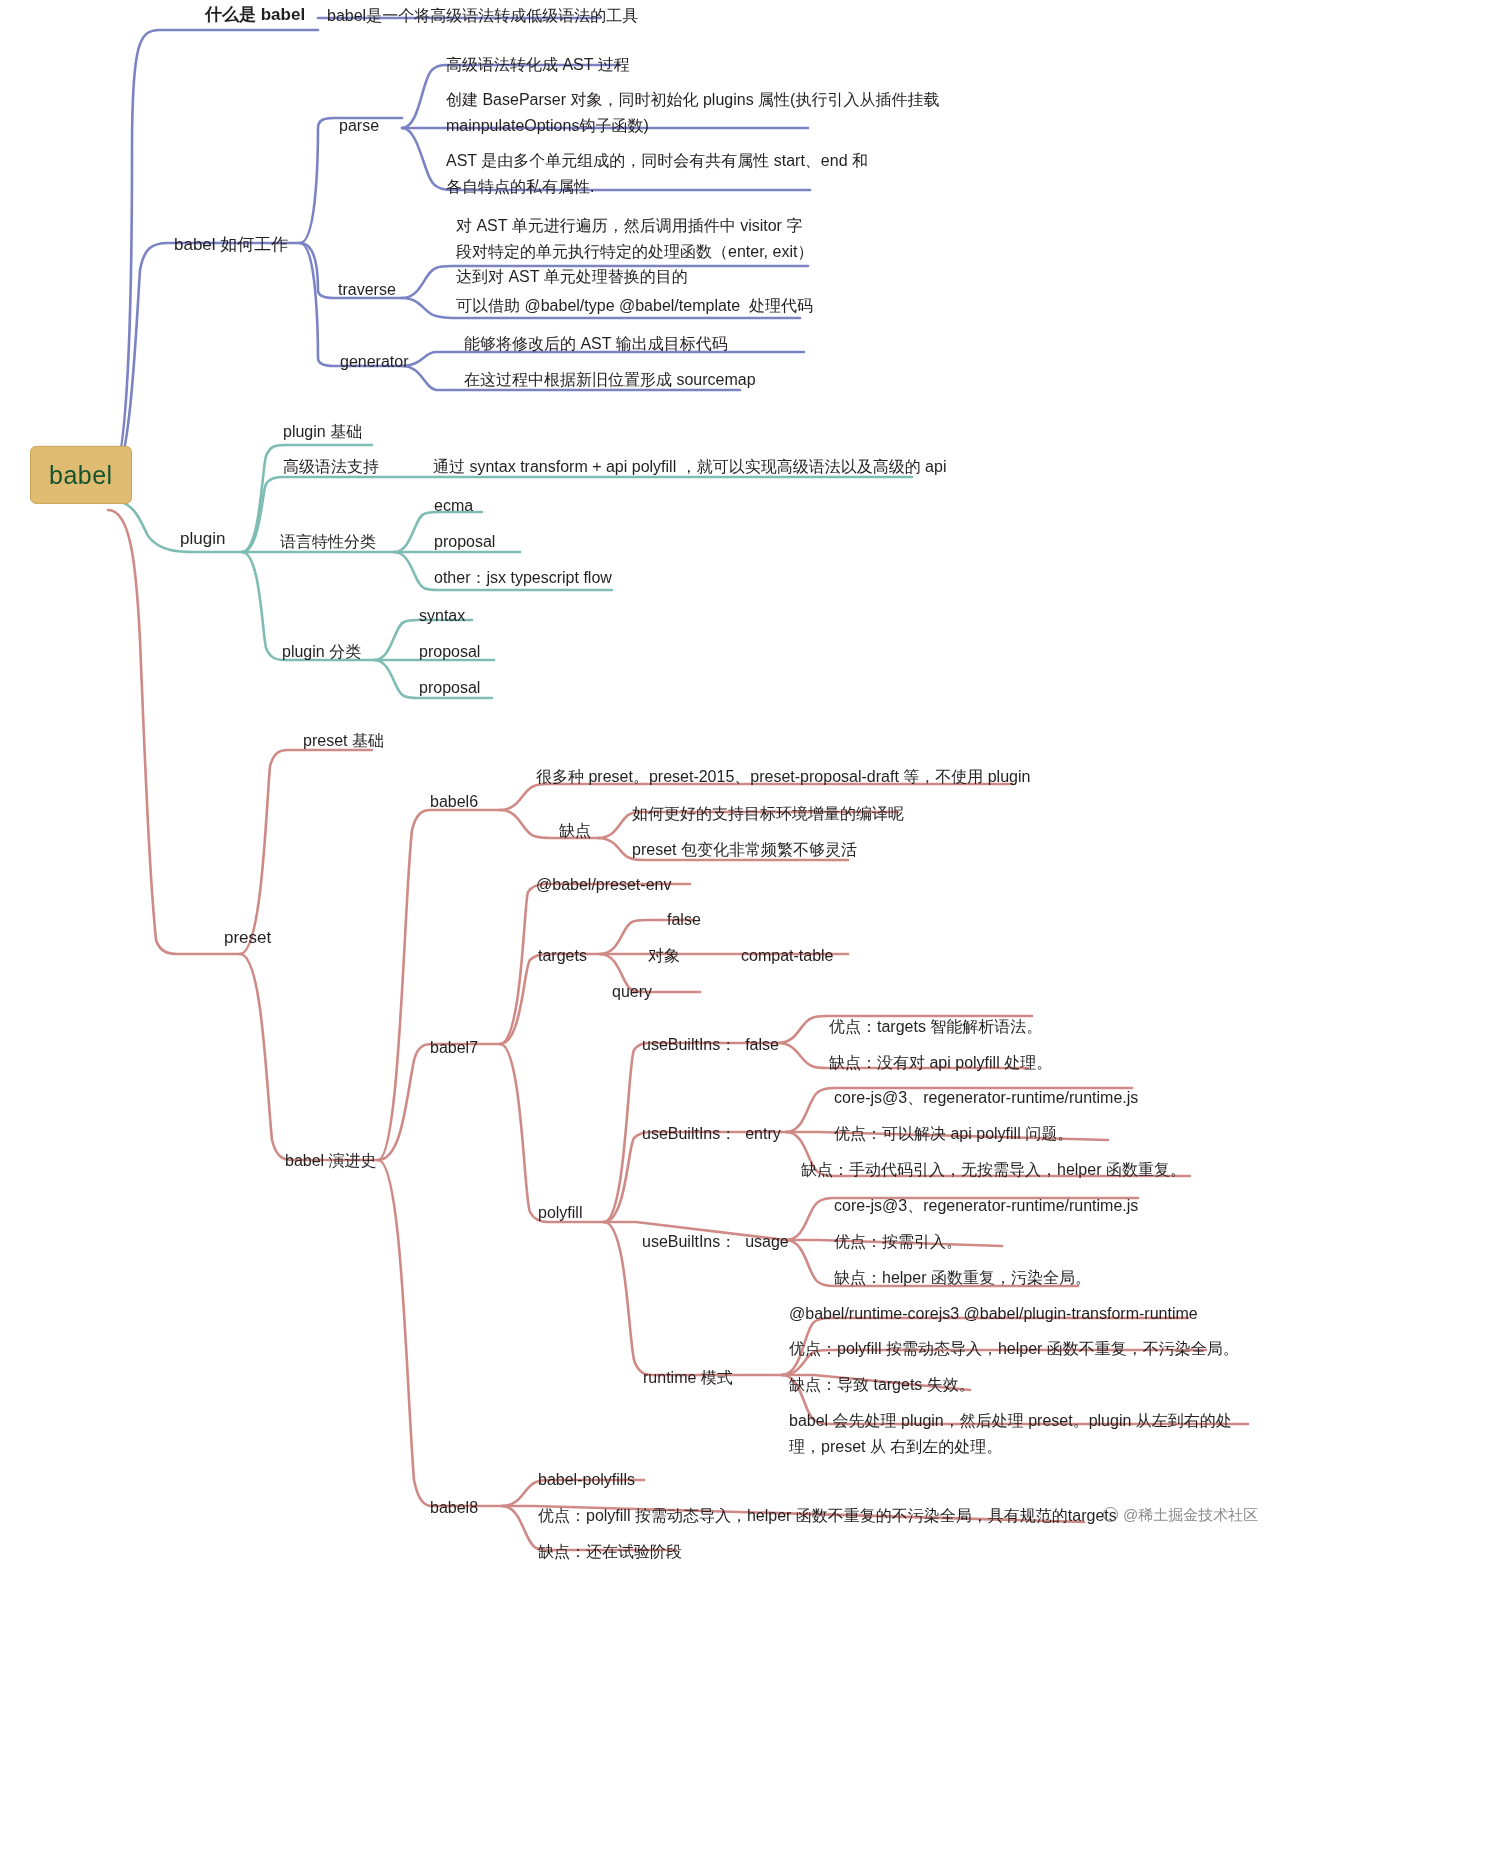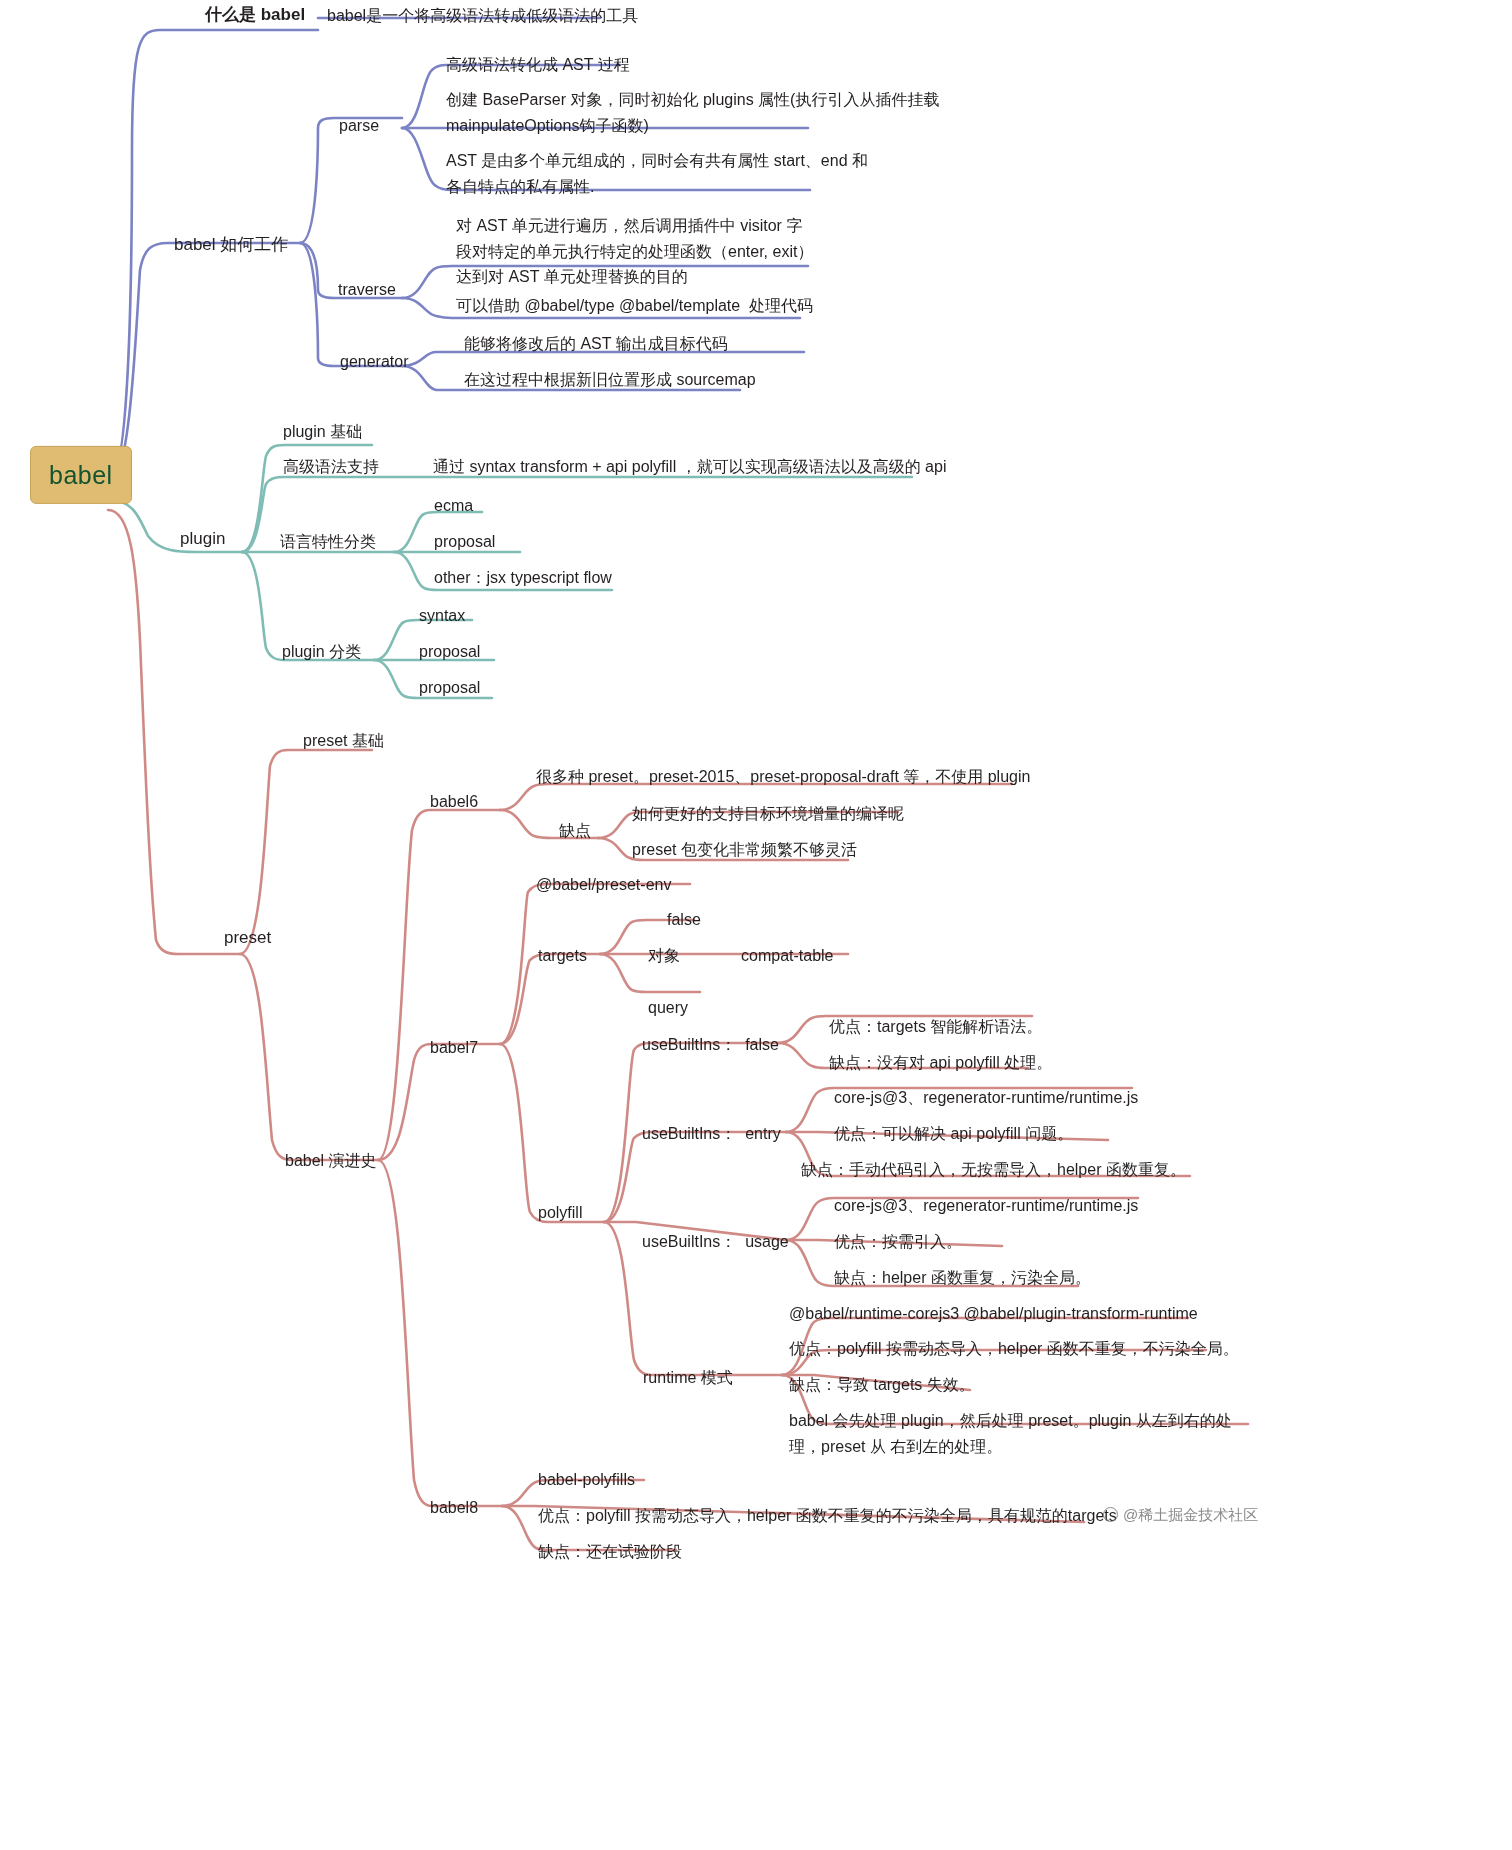--- a/index.html
+++ b/index.html
@@ -163,21 +163,21 @@
   <div class="node t2" style="left:632px;top:802px;">如何更好的支持目标环境增量的编译呢</div>
   <div class="node t2" style="left:632px;top:838px;">preset 包变化非常频繁不够灵活</div>
 
   <div class="node t2" style="left:430px;top:1036px;">babel7</div>
   <div class="node t2" style="left:536px;top:873px;">@babel/preset-env</div>
 
   <div class="node t2" style="left:538px;top:944px;">targets</div>
   <div class="node t2" style="left:648px;top:908px;margin-left:19px;">false</div>
   <div class="node t2" style="left:648px;top:944px;">对象</div>
   <div class="node t2" style="left:741px;top:944px;">compat-table</div>
-  <div class="node t2" style="left:648px;top:980px;margin-top:16px;">query</div>
+  <div class="node t2" style="left:612px;top:980px;">query</div>
 
   <div class="node t2" style="left:538px;top:1201px;">polyfill</div>
 
   <div class="node t2" style="left:642px;top:1033px;">useBuiltIns：  false</div>
   <div class="node t2" style="left:829px;top:1015px;">优点：targets 智能解析语法。</div>
   <div class="node t2" style="left:829px;top:1051px;">缺点：没有对 api polyfill 处理。</div>
 
   <div class="node t2" style="left:642px;top:1122px;">useBuiltIns：  entry</div>
   <div class="node t2" style="left:834px;top:1086px;">core-js@3、regenerator-runtime/runtime.js</div>
   <div class="node t2" style="left:834px;top:1122px;">优点：可以解决 api polyfill 问题。</div>

